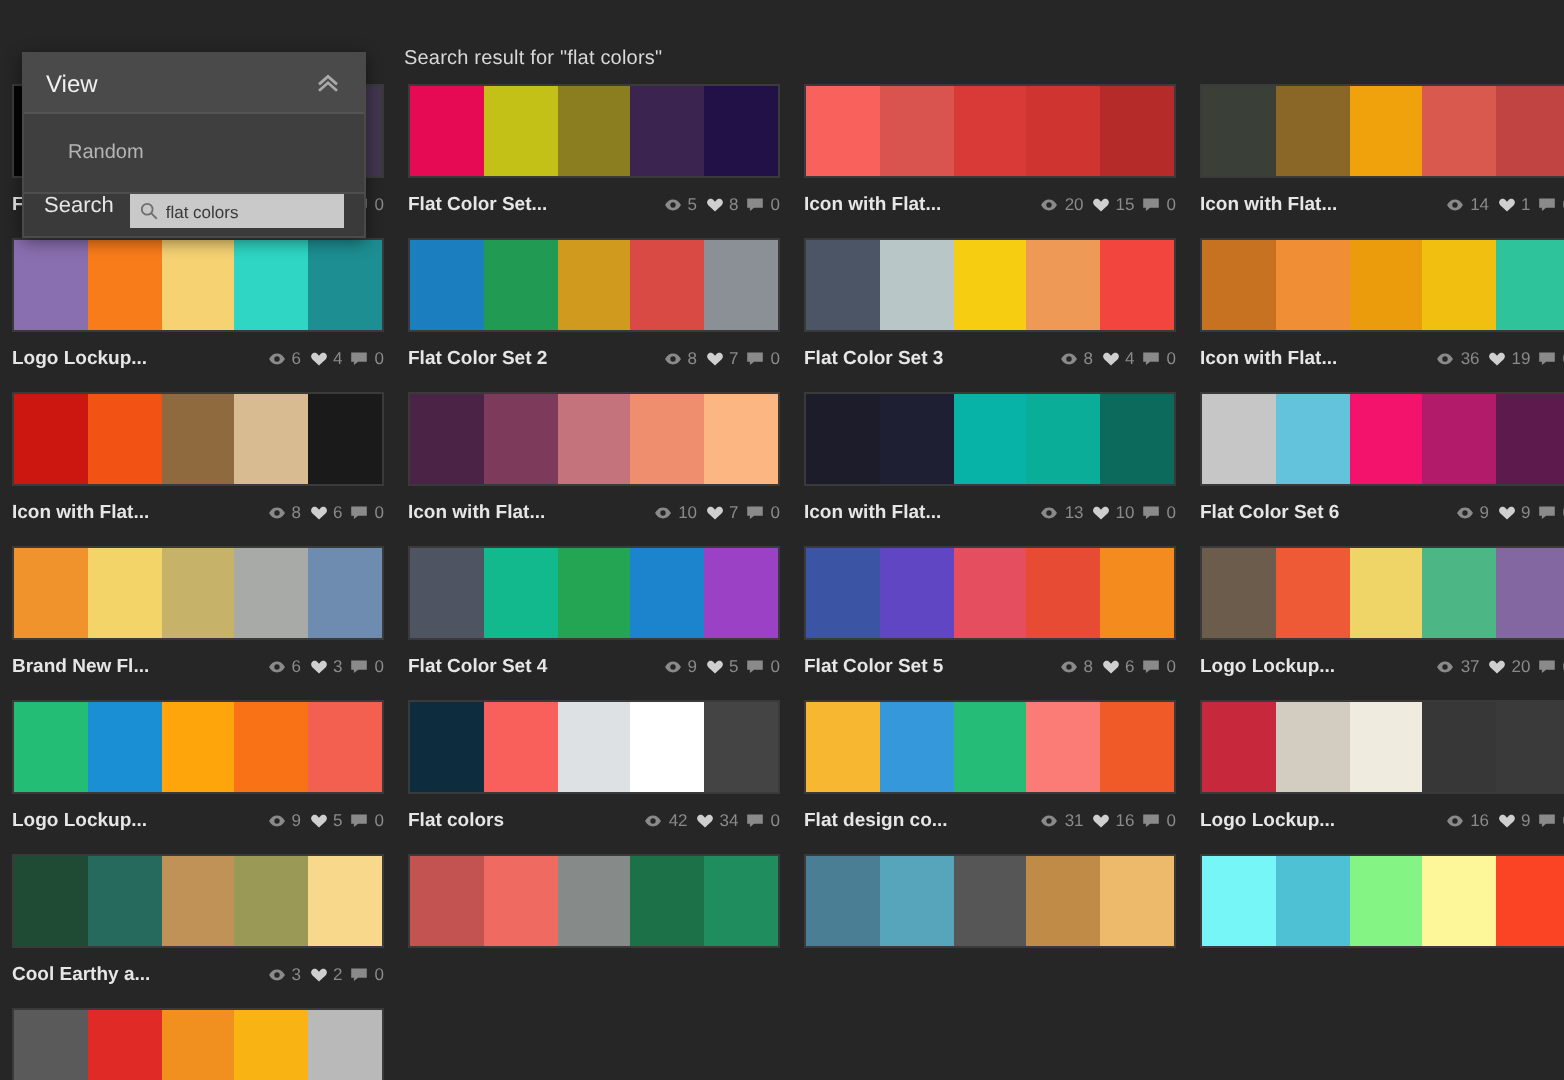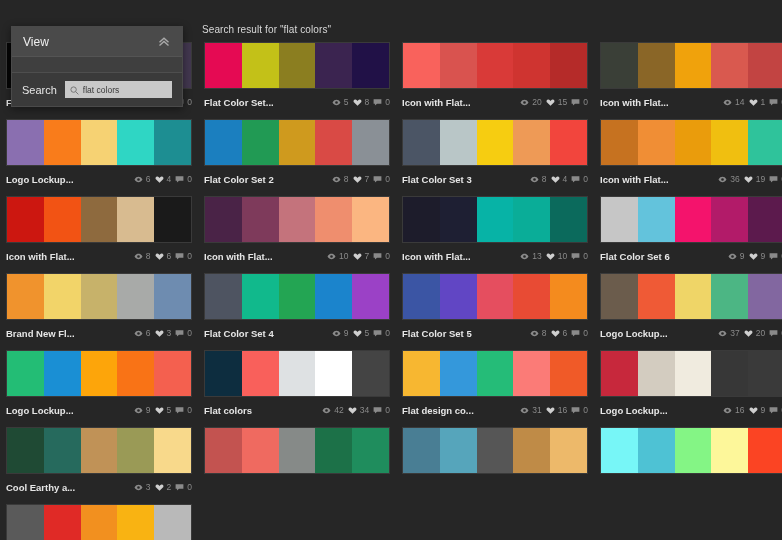--- a/index.html
+++ b/index.html
@@ -62,22 +62,22 @@
     border-bottom: 1px solid #545454;
   }
   .view-head-title { font-size: 12px; color: #f0f0f0; }
   .chevron { width: 14px; height: 14px; opacity: .75; cursor: pointer; }
   .view-list { padding: 7px 0 8px 0; background: #3f3f3f; }
   .view-item {
     height: 24px; display: flex; align-items: center;
     padding-left: 22px; font-size: 10px; color: #b5b5b5; cursor: pointer;
   }
   .search-row {
-    display: flex; align-items: center; gap: 8px;
-    height: 34px; padding: 0 10px;
+    display: flex; gap: 8px;
+    height: 22px; padding: 0 10px;
     background: #3a3a3a;
     border-top: 1px solid #4e4e4e;
   }
   .search-label { font-size: 11px; color: #e6e6e6; }
   .search-box {
     flex: 1; height: 17px; background: #c9c9c9;
     display: flex; align-items: center; gap: 4px; padding: 0 5px;
   }
   .search-box svg { flex: 0 0 auto; opacity: .65; }
   .search-box input {
@@ -943,20 +943,23 @@
     <div class="view-head">
       <div class="view-head-title">View</div>
       <span class="chevron">
         <svg width="14" height="14" viewBox="0 0 14 14">
           <path d="M2.5 7.2 L7 3.2 L11.5 7.2" fill="none" stroke="#c9c9c9" stroke-width="1.4"></path>
           <path d="M2.5 10.4 L7 6.4 L11.5 10.4" fill="none" stroke="#c9c9c9" stroke-width="1.4"></path>
         </svg>
       </span>
     </div>
     <div class="view-list">
+        <div class="view-item">
+          <span>Random</span>
+        </div>
       </div>
     <div class="search-row">
       <div class="search-label">Search</div>
       <div class="search-box">
         <span>
           <svg width="9" height="9" viewBox="0 0 10 10">
             <circle cx="4" cy="4" r="3" fill="none" stroke="#3f3f3f" stroke-width="1"></circle>
             <line x1="6.2" y1="6.2" x2="9.3" y2="9.3" stroke="#3f3f3f" stroke-width="1"></line>
           </svg>
         </span>

